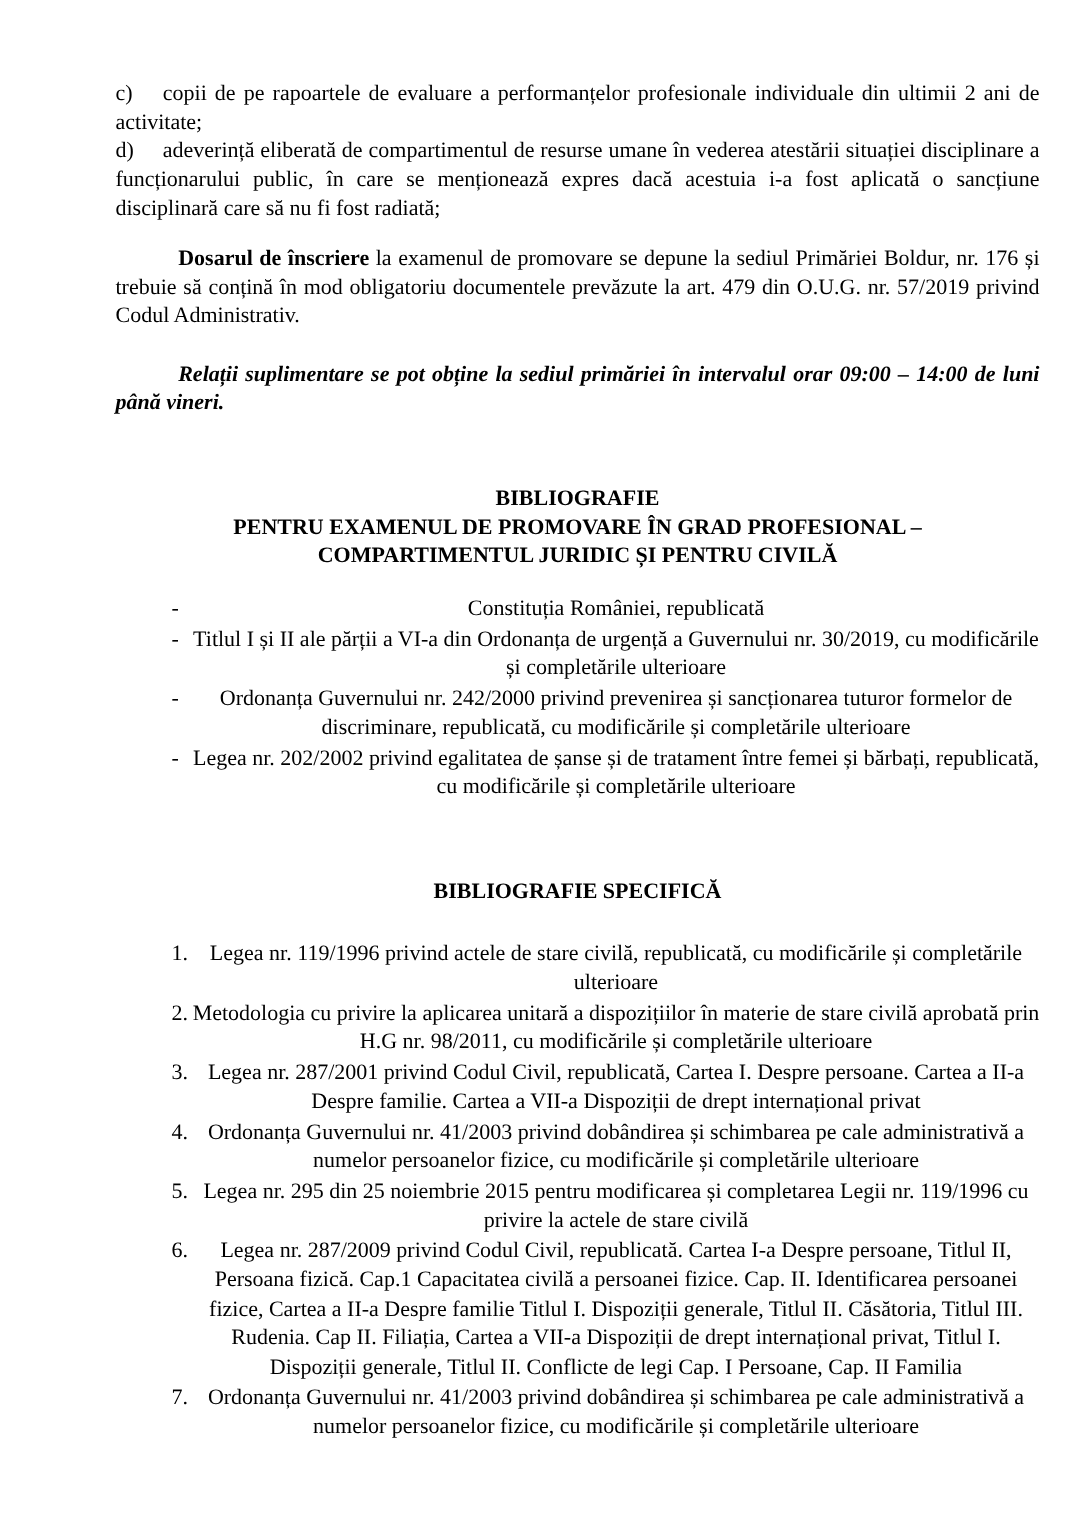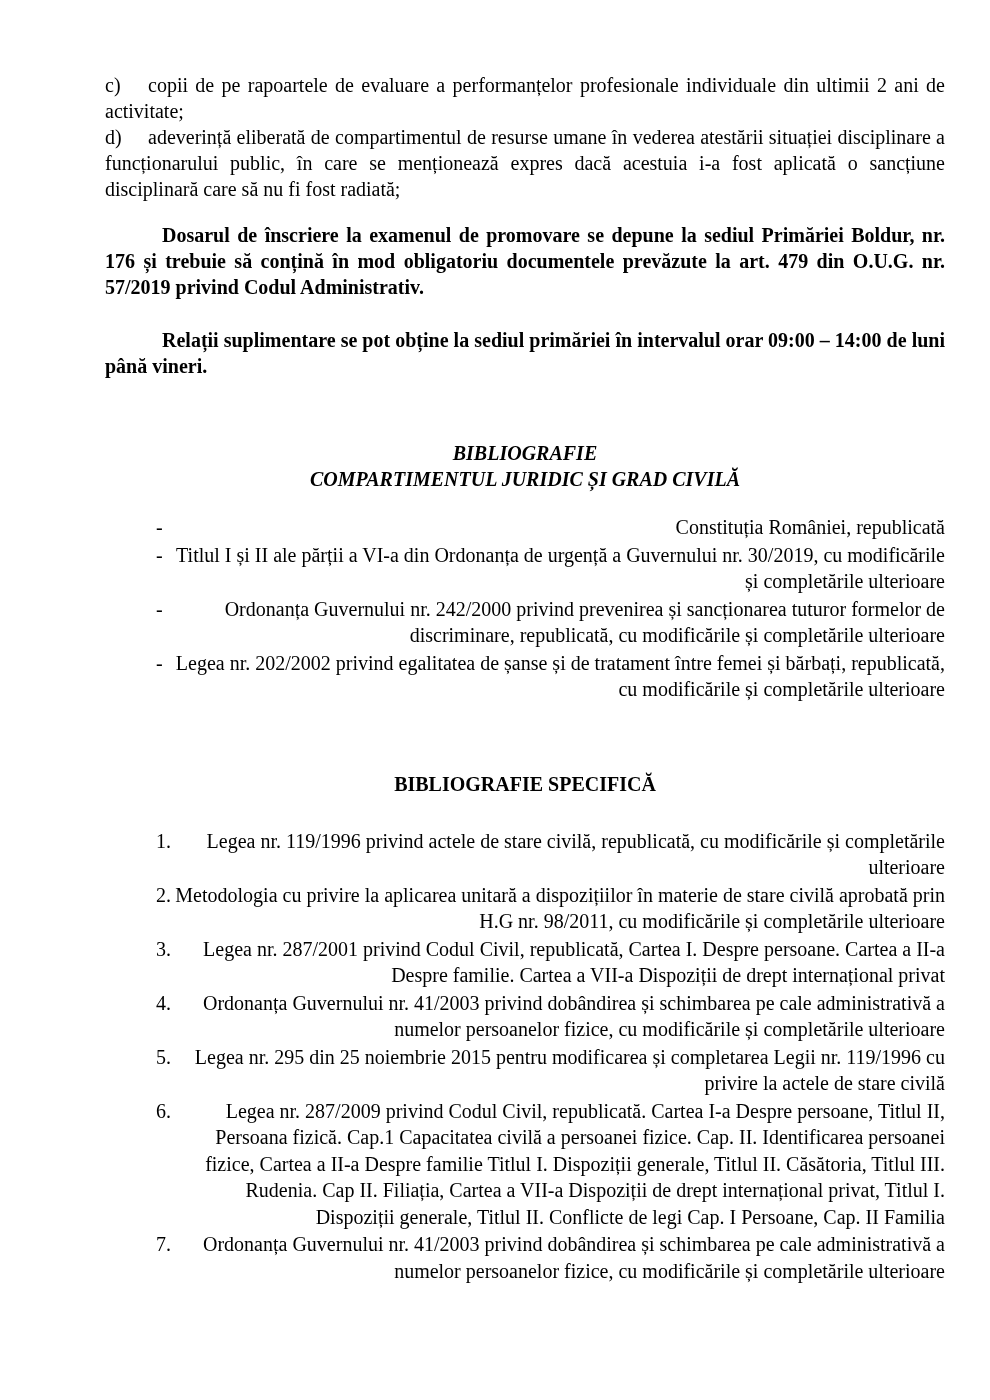--- a/index.html
+++ b/index.html
@@ -24,29 +24,29 @@
     margin: 0;
     text-align: justify;
   }
   .letter-marker {
     display: inline-block;
     width: 43px;
   }
   .indented {
     text-indent: 57px;
   }
-  .bold { font-weight: bold; }
-  p.dosar { margin-top: 20px; font-weight: bold; }
+  .bold { font-weight: bold; font-style: italic; }
+  p.dosar { margin-top: 20px; }
   p.relatii { margin-top: 27px; }
   .doc-heading {
     font-weight: bold;
     text-align: center;
     line-height: 26px;
   }
-  .heading-biblio { margin-top: 61px; font-style: italic; }
+  .heading-biblio { margin-top: 61px; }
   .heading-specific { margin-top: 68px; }
   .blist {
     margin-top: 22px;
     padding-left: 49px;
     line-height: 26.5px;
   }
   .nlist {
     margin-top: 31px;
     padding-left: 49px;
     line-height: 26.5px;
@@ -56,39 +56,40 @@
     align-items: flex-start;
     margin-bottom: 1px;
   }
   .list-marker {
     flex: 0 0 21px;
     padding-left: 2px;
     box-sizing: border-box;
   }
   .list-text {
     flex: 1 1 auto;
-    text-align: right;
+    text-align: center;
   }
 </style>
 </head>
 <body>
 
 <div class="page">
 
   <p class="para"><span class="letter-marker">c)</span><span>copii de pe rapoartele de evaluare a performanțelor profesionale individuale din ultimii 2 ani de activitate;</span></p>
 
   <p class="para"><span class="letter-marker">d)</span><span>adeverință eliberată de compartimentul de resurse umane în vederea atestării situației disciplinare a funcționarului public, în care se menționează expres dacă acestuia i-a fost aplicată o sancțiune disciplinară care să nu fi fost radiată;</span></p>
 
   <p class="para indented dosar"><b>Dosarul de înscriere</b><span> la examenul de promovare se depune la sediul Primăriei Boldur, nr. 176 și trebuie să conțină în mod obligatoriu documentele prevăzute la art. 479 din O.U.G. nr. 57/2019 privind Codul Administrativ.</span></p>
 
   <p class="para indented bold relatii">Relații suplimentare se pot obține la sediul primăriei în intervalul orar 09:00 – 14:00 de luni până vineri.</p>
 
   <div class="doc-heading heading-biblio">
     <div>BIBLIOGRAFIE</div>
-    <div>COMPARTIMENTUL JURIDIC ȘI GRAD CIVILĂ</div>
+    <div>PENTRU EXAMENUL DE PROMOVARE ÎN GRAD PROFESIONAL –</div>
+    <div>COMPARTIMENTUL JURIDIC ȘI PENTRU CIVILĂ</div>
   </div>
 
   <div class="blist">
     <div class="list-item">
       <span class="list-marker">-</span>
       <span class="list-text">Constituția României, republicată</span>
     </div>
     <div class="list-item">
       <span class="list-marker">-</span>
       <span class="list-text">Titlul I și II ale părții a VI-a din Ordonanța de urgență a Guvernului nr. 30/2019, cu modificările și completările ulterioare</span>

